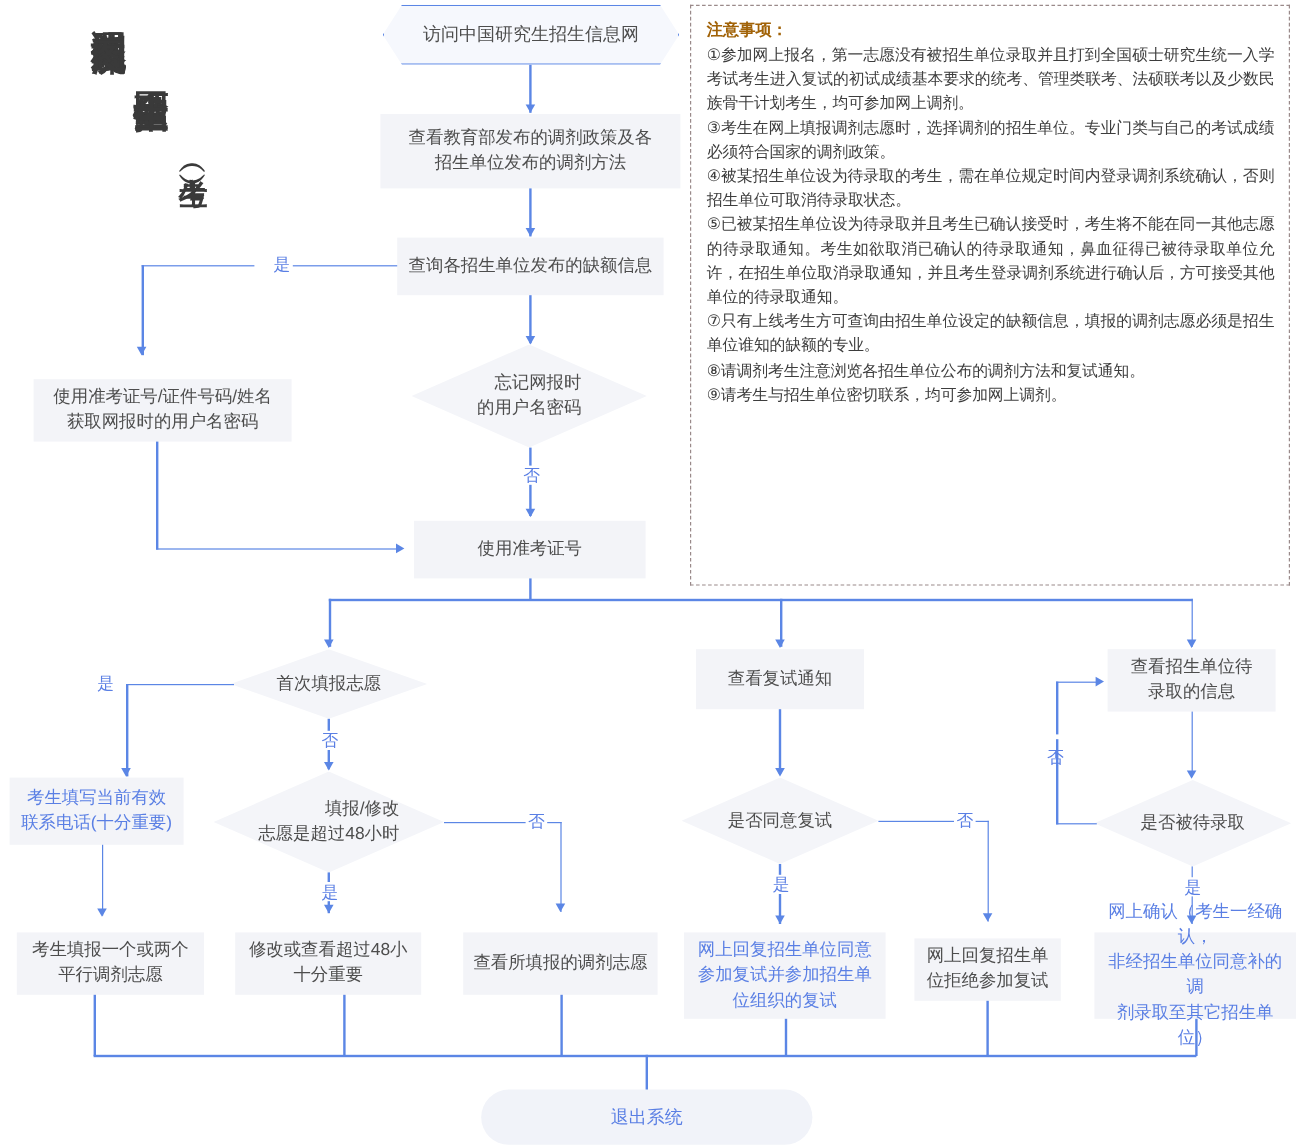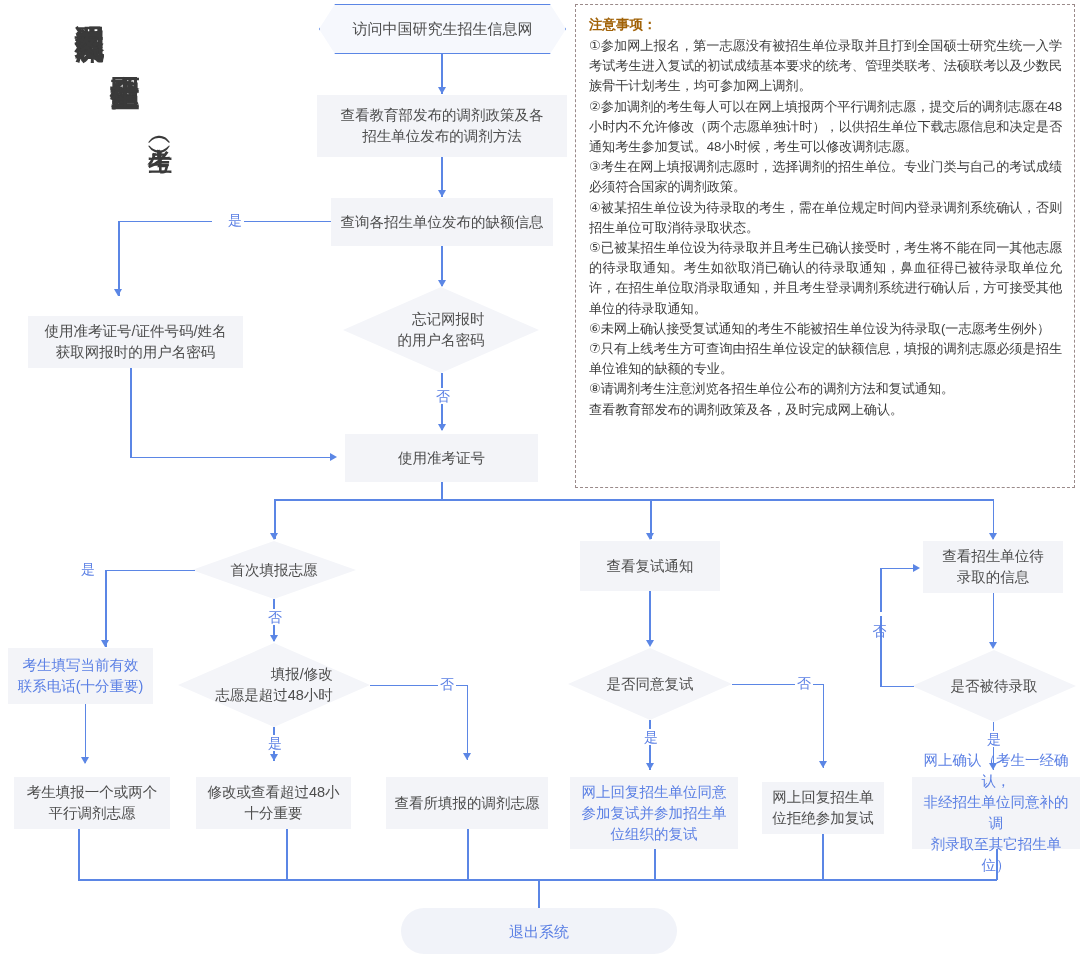--- a/index.html
+++ b/index.html
@@ -160,28 +160,26 @@
 
   <div class="title-wrap">
     <div class="title-col c3">（考生）</div>
     <div class="title-col c2">全国硕士生招生</div>
     <div class="title-col c1">调剂服务系统流程图</div>
   </div>
 
   <div class="notes">
     <div class="notes-title">注意事项：</div>
     <div class="notes-item">①参加网上报名，第一志愿没有被招生单位录取并且打到全国硕士研究生统一入学考试考生进入复试的初试成绩基本要求的统考、管理类联考、法硕联考以及少数民族骨干计划考生，均可参加网上调剂。</div>
-    <div class="notes-item">②参加调剂的考生每人可以在网上填报两个平行调剂志愿，提交后的调剂志愿在48小时内不允许修改（两个志愿单独计时），以供招生单位下载志愿信息和决定是否通知考生参加复试。48小时候，考生可以修改调剂志愿。</div>
     <div class="notes-item">③考生在网上填报调剂志愿时，选择调剂的招生单位。专业门类与自己的考试成绩必须符合国家的调剂政策。</div>
     <div class="notes-item">④被某招生单位设为待录取的考生，需在单位规定时间内登录调剂系统确认，否则招生单位可取消待录取状态。</div>
     <div class="notes-item">⑤已被某招生单位设为待录取并且考生已确认接受时，考生将不能在同一其他志愿的待录取通知。考生如欲取消已确认的待录取通知，鼻血征得已被待录取单位允许，在招生单位取消录取通知，并且考生登录调剂系统进行确认后，方可接受其他单位的待录取通知。</div>
-    <div class="notes-item">⑥未网上确认接受复试通知的考生不能被招生单位设为待录取(一志愿考生例外）</div>
     <div class="notes-item">⑦只有上线考生方可查询由招生单位设定的缺额信息，填报的调剂志愿必须是招生单位谁知的缺额的专业。</div>
     <div class="notes-item">⑧请调剂考生注意浏览各招生单位公布的调剂方法和复试通知。</div>
-    <div class="notes-item">查看教育部发布的调剂政策及各，及时完成网上确认。</div>
+    <div class="notes-item">⑨请考生与招生单位密切联系，均可参加网上调剂。</div>
   </div>
 
   <div class="node hex" style="left:319px; top:4px; width:247px; height:50px;">
     <span class="hex-inner">
       <span class="hex-line1">访问中国研究生招生信息网</span>
     </span>
   </div>
 
   <div class="ln v" style="left:441.2px; top:54px; height:40px;"></div>
   <div class="arrow down" style="left:437.5px; top:87px;"></div>

